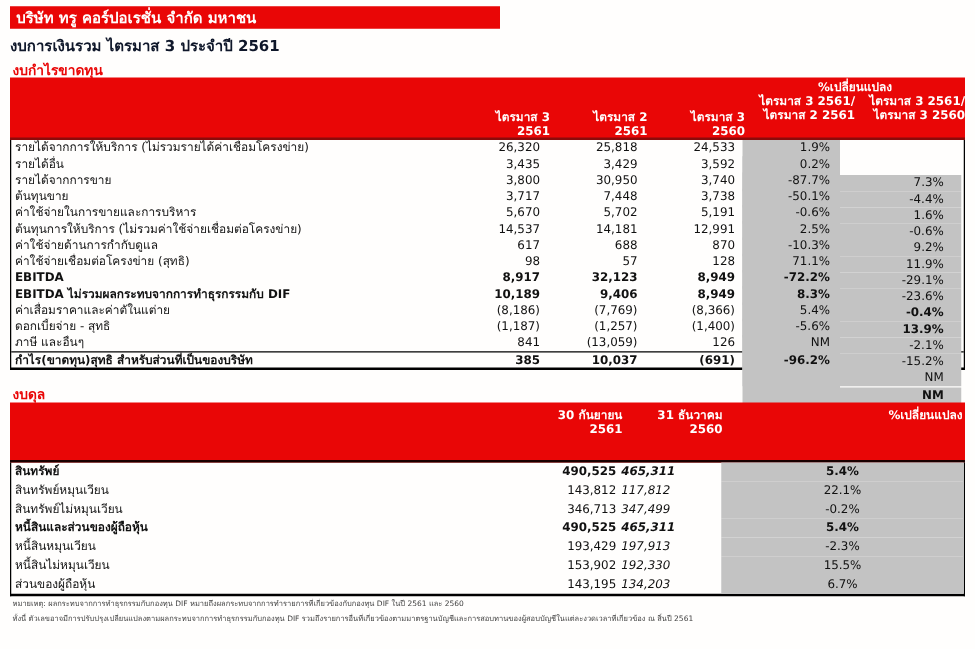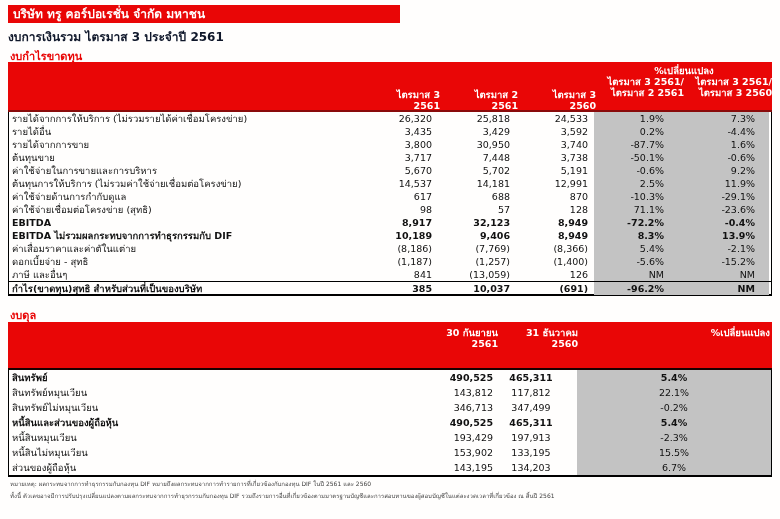--- a/index.html
+++ b/index.html
@@ -39,37 +39,37 @@
   .pct-sub .qh { padding-bottom:17px; }
 
   .inc-body { border:1px solid #000; border-top:none; border-bottom:2px solid #000; }
   .inc-row {
     display:grid; grid-template-columns:349px 80px 78px 78px 78px 97px;
     font-size:9.5px; height:13px; line-height:13px; white-space:nowrap;
   }
   .cell-label { padding-left:3px; overflow:hidden; }
   .num { text-align:right; padding-right:6px; }
   .pctc { text-align:right; padding-right:8px; background:#c3c3c3; }
-  .pctc.last { padding-right:14px; }
+  .pctc.last { padding-right:14px;margin-top:28px; }
   .bold { font-weight:bold; }
   .row-final { border-top:1px solid #000; }
 
   
   .bal-head {
     height:48px; display:grid; grid-template-columns:380px 110px 80px 192px;
     border-bottom:2px solid #1a0000;
   }
   .bal-head .qh { align-self:start; padding-top:5px; }
   .bal-body { border:1px solid #000; border-top:none; border-bottom:2px solid #000; }
   .bal-row {
     display:grid; grid-template-columns:378px 110px 80px 194px;
     font-size:9.5px; height:15px; line-height:15px; white-space:nowrap;
   }
   .bal-row .num2 { text-align:right; padding-right:4px; }
-  .bal-row .num3 { text-align:center; padding-right:12px; }
+  .bal-row .num3 { text-align:left; padding-right:12px;font-style:italic; }
   .bal-pct { text-align:center; background:#c3c3c3; }
 
   .footnote {
     position:absolute; left:10px; color:#3d3d3d; font-size:6px; line-height:10px;
     white-space:nowrap; overflow:hidden; width:766px;
   }
   .fn1 { top:479px; }
   .fn2 { top:491px; }
 </style>
 </head>
@@ -273,21 +273,21 @@
         </div>
       <div class="bal-row">
           <div class="cell-label">หนี้สินหมุนเวียน</div>
           <div class="num2">193,429</div>
           <div class="num3">197,913</div>
           <div class="bal-pct">-2.3%</div>
         </div>
       <div class="bal-row">
           <div class="cell-label">หนี้สินไม่หมุนเวียน</div>
           <div class="num2">153,902</div>
-          <div class="num3">133,195</div>
+          <div class="num3">192,330</div>
           <div class="bal-pct">15.5%</div>
         </div>
       <div class="bal-row">
           <div class="cell-label">ส่วนของผู้ถือหุ้น</div>
           <div class="num2">143,195</div>
           <div class="num3">134,203</div>
           <div class="bal-pct">6.7%</div>
         </div>
     </div>
   </div>

